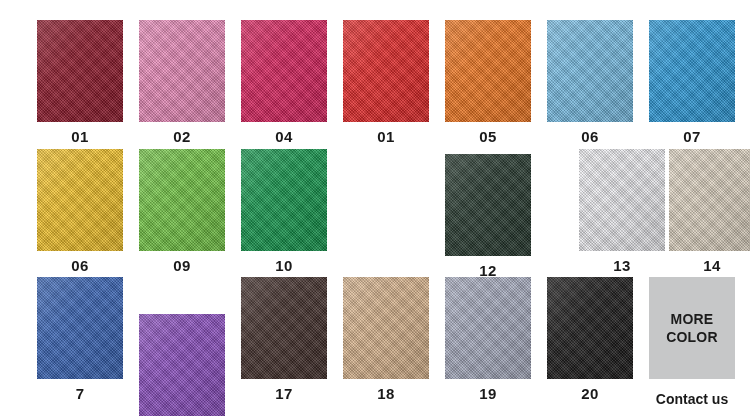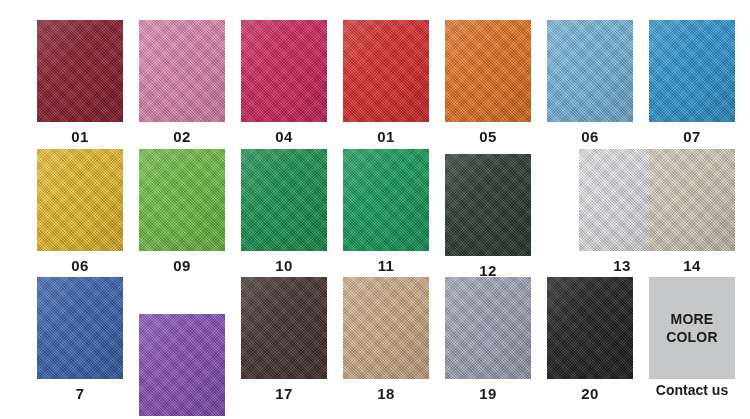--- a/index.html
+++ b/index.html
@@ -85,21 +85,21 @@
     text-align: center;
     font-family: Liberation Sans, sans-serif;
   }
   .contact-label {
     width: 86px;
     text-align: center;
     font-size: 14px;
     font-weight: bold;
     color: #1a1a1a;
     line-height: 17px;
-    padding-top: 3px;
+    padding-top: 12px;
     white-space: nowrap;
     font-family: "Liberation Sans", "DejaVu Sans", sans-serif;
   }
 </style>
 </head>
 <body>
 
 <div id="swatch-chart">
 
   <div class="swatch-cell" style="left:37px; top:20px;">
@@ -175,45 +175,38 @@
   </div>
 
   <div class="swatch-cell" style="left:241px; top:149px;">
     <div class="swatch-chip" style="background-color: rgb(22, 151, 78);">
       <div class="weave"></div>
       <div class="sheen"></div>
     </div>
     <div class="swatch-label">10</div>
   </div>
 
-  <div class="swatch-cell" style="left:343px; top:149px;">
-    <div class="swatch-chip" style="background-color: rgb(20, 160, 92);">
-      <div class="weave"></div>
-      <div class="sheen"></div>
-    </div>
-    <div class="swatch-label">11</div>
-  </div>
 
   <div class="swatch-cell" style="left:445px; top:154px;">
     <div class="swatch-chip" style="background-color: rgb(39, 57, 47);">
       <div class="weave"></div>
       <div class="sheen"></div>
     </div>
     <div class="swatch-label">12</div>
   </div>
 
   <div class="swatch-cell" style="left:547px; top:149px;margin-left:32px;">
     <div class="swatch-chip" style="background-color: rgb(235, 235, 239);">
       <div class="weave"></div>
       <div class="sheen"></div>
     </div>
     <div class="swatch-label">13</div>
   </div>
 
-  <div class="swatch-cell" style="left:649px; top:149px;">
+  <div class="swatch-cell" style="left:649px; top:149px;padding-left:20px;">
     <div class="swatch-chip" style="background-color: rgb(221, 210, 193);">
       <div class="weave"></div>
       <div class="sheen"></div>
     </div>
     <div class="swatch-label">14</div>
   </div>
 
   <div class="swatch-cell" style="left:37px; top:277px;">
     <div class="swatch-chip" style="background-color: rgb(57, 100, 180);">
       <div class="weave"></div>

